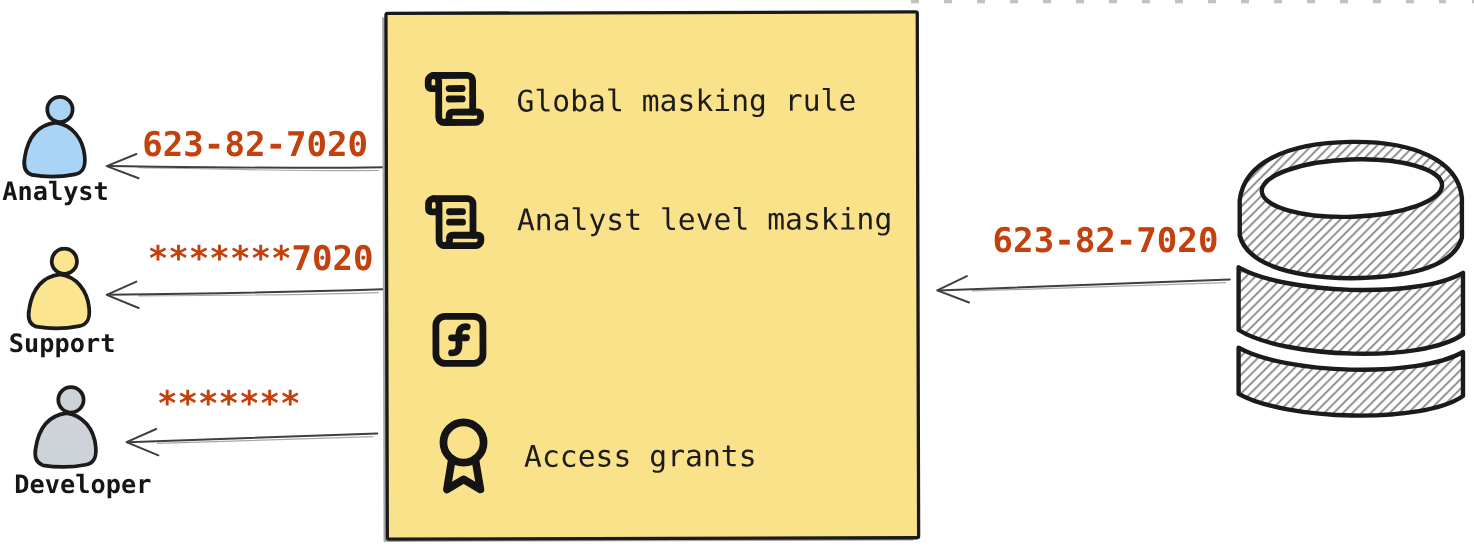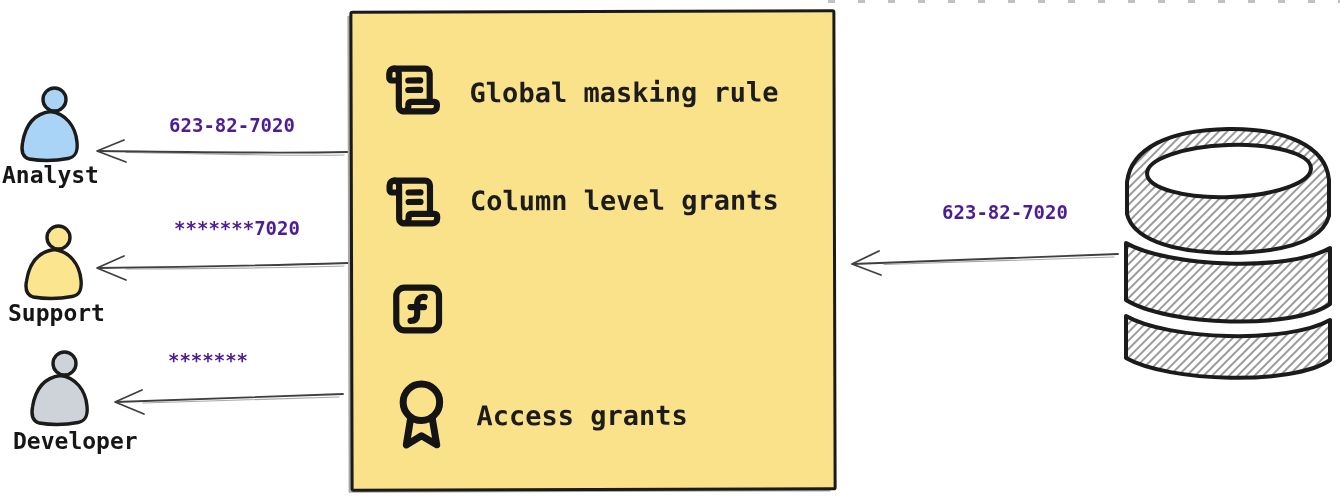--- a/index.html
+++ b/index.html
@@ -6,32 +6,32 @@
   .canvas{position:relative;width:1340px;height:504px;background:#ffffff;overflow:hidden;
           font-family:"DejaVu Sans Mono",monospace;}
   .top-dash{position:absolute;left:828px;top:0;width:512px;height:3px;
             background:repeating-linear-gradient(90deg,#8f8f8f 0 7px,transparent 7px 30px);
             opacity:.55;}
   
   .person{position:absolute;}
   .actor-label{position:absolute;font-weight:700;font-size:23px;color:#161616;
                text-align:center;white-space:nowrap;}
   
-  .flow-label{position:absolute;font-weight:700;font-size:19px;color:#4c1d95;
+  .flow-label{position:absolute;font-weight:700;font-size:31px;color:#c2410c;
               text-align:center;white-space:nowrap;}
   .arrow{position:absolute;}
   .arrow path{fill:none;stroke:#3f3f3f;stroke-width:1.8;stroke-linecap:round;stroke-linejoin:round;}
   .arrow path.ghost{stroke-width:1.1;opacity:.45;}
   
   .policy-box{position:absolute;left:350px;top:10px;width:486px;height:481px;
               border:3px solid #1a1a1a;border-radius:3px;box-sizing:border-box;
               transform:rotate(-0.15deg);box-shadow:-4px 3px 0 -2px #a8a8a8;}
   .bi{position:absolute;}
   .bi path,.bi rect,.bi circle{fill:none;stroke:#141414;stroke-linecap:round;stroke-linejoin:round;}
-  .bt{position:absolute;left:117px;font-weight:700;font-size:27px;color:#1c1c1c;
+  .bt{position:absolute;left:117px;font-weight:400;font-size:27px;color:#1c1c1c;
       white-space:nowrap;line-height:31px;}
   
   .db{position:absolute;left:1123px;top:124px;}
   .db .seg{stroke:#1b1b1b;stroke-width:4;stroke-linejoin:round;}
 </style>
 </head>
 <body>
 
 <div class="canvas">
 
@@ -89,21 +89,21 @@
     <span class="bt" style="top:64px">Global masking rule</span>
 
     <svg class="bi" style="left:32px;top:160px" width="57" height="57" viewBox="0 0 24 24">
       <g stroke-width="2.6">
         <path d="M15 12h-5"></path>
           <path d="M15 8h-5"></path>
           <path d="M19 17V5a2 2 0 0 0-2-2H4"></path>
         <path d="M8 21h12a2 2 0 0 0 2-2v-1a1 1 0 0 0-1-1H11a1 1 0 0 0-1 1v1a2 2 0 1 1-4 0V5a2 2 0 1 0-4 0v2a1 1 0 0 0 1 1h3"></path>
       </g>
     </svg>
-    <span class="bt" style="top:172px">Column level grants</span>
+    <span class="bt" style="top:172px">Analyst level masking</span>
 
     <svg class="bi" style="left:36px;top:267px" width="57" height="57" viewBox="0 0 24 24">
       <g stroke-width="2.6">
         <rect width="18" height="18" x="3" y="3" rx="3.5"></rect>
         <path d="M9 17c2 0 2.8-1 2.8-2.8V10c0-2 1-3.3 3.2-3"></path>
         <path d="M9 11.2h5.7"></path>
       </g>
     </svg>
 
     <svg class="bi" style="left:42px;top:366px" width="52" height="70" viewBox="4.5 0.5 15 23">

